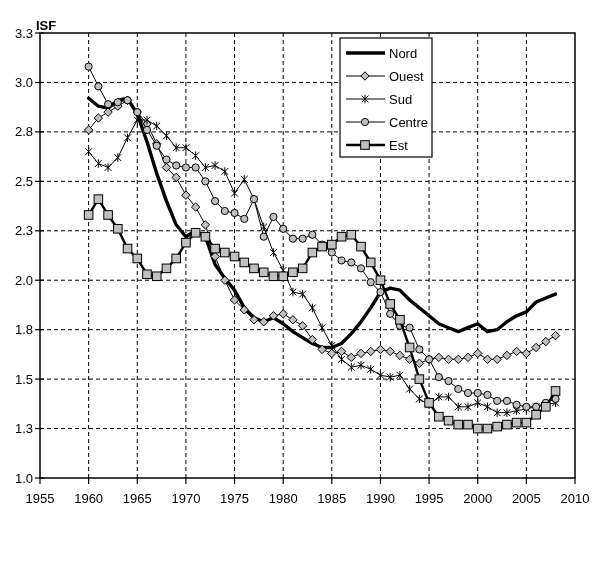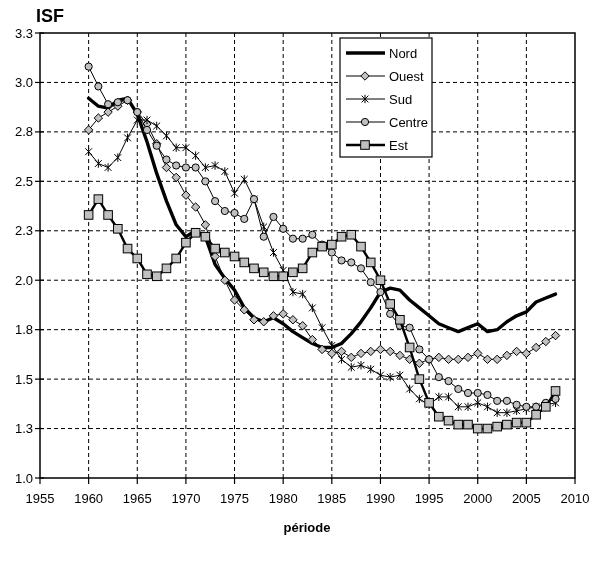--- a/index.html
+++ b/index.html
@@ -1,18 +1,18 @@
 <!DOCTYPE html>
 <html><head>
 <meta charset="utf-8">
 <style>
   html,body{margin:0;padding:0;background:#ffffff;}
   .stage{position:relative;width:614px;height:567px;background:#ffffff;
          font-family:"Liberation Sans", sans-serif;color:#000;overflow:hidden;}
-  .ytitle{position:absolute;left:36px;top:6px;font-size:18px;font-weight:bold;}
+  .ytitle{position:absolute;left:36px;top:18px;font-size:13px;font-weight:bold;}
   .xtitle{position:absolute;left:0;top:520px;width:614px;text-align:center;
           font-size:13px;font-weight:bold;}
   svg{position:absolute;left:0;top:0;}
   text{font-family:"Liberation Sans", sans-serif;}
 </style>
 </head>
 <body>
 
 <div class="stage">
   <div class="ytitle">ISF</div>
@@ -390,14 +390,13 @@
       <line x1="361.6" x2="368.4" y1="95.6" y2="102.4" stroke="#000000" stroke-width="1"></line>
       <line x1="361.6" x2="368.4" y1="102.4" y2="95.6" stroke="#000000" stroke-width="1"></line>
       <text x="389" y="103.5" font-size="13px" fill="#000">Sud</text>
       <line x1="346" x2="385" y1="122" y2="122" stroke="#000000" stroke-width="1"></line>
       <circle cx="365" cy="122" r="3.6" fill="#c0c0c0" stroke="#000000" stroke-width="1"></circle>
       <text x="389" y="126.5" font-size="13px" fill="#000">Centre</text>
       <line x1="346" x2="385" y1="145" y2="145" stroke="#000000" stroke-width="2.4"></line>
       <rect x="360.7" y="140.7" width="8.6" height="8.6" fill="#c0c0c0" stroke="#000000" stroke-width="1"></rect>
       <text x="389" y="149.5" font-size="13px" fill="#000">Est</text>
     </svg>
-  <div class="xtitle">période</div>
 </div>
 
 </body></html>

